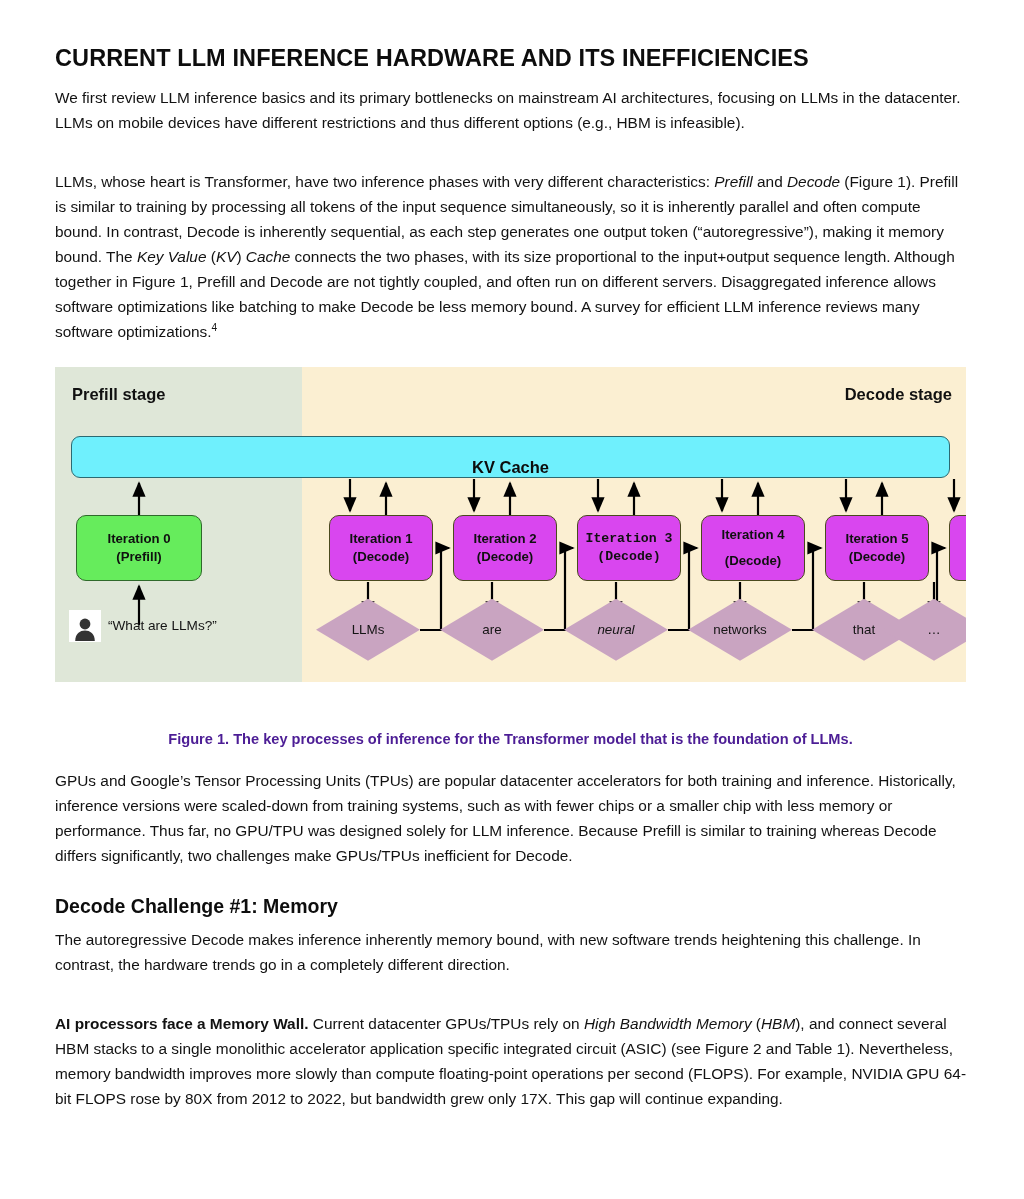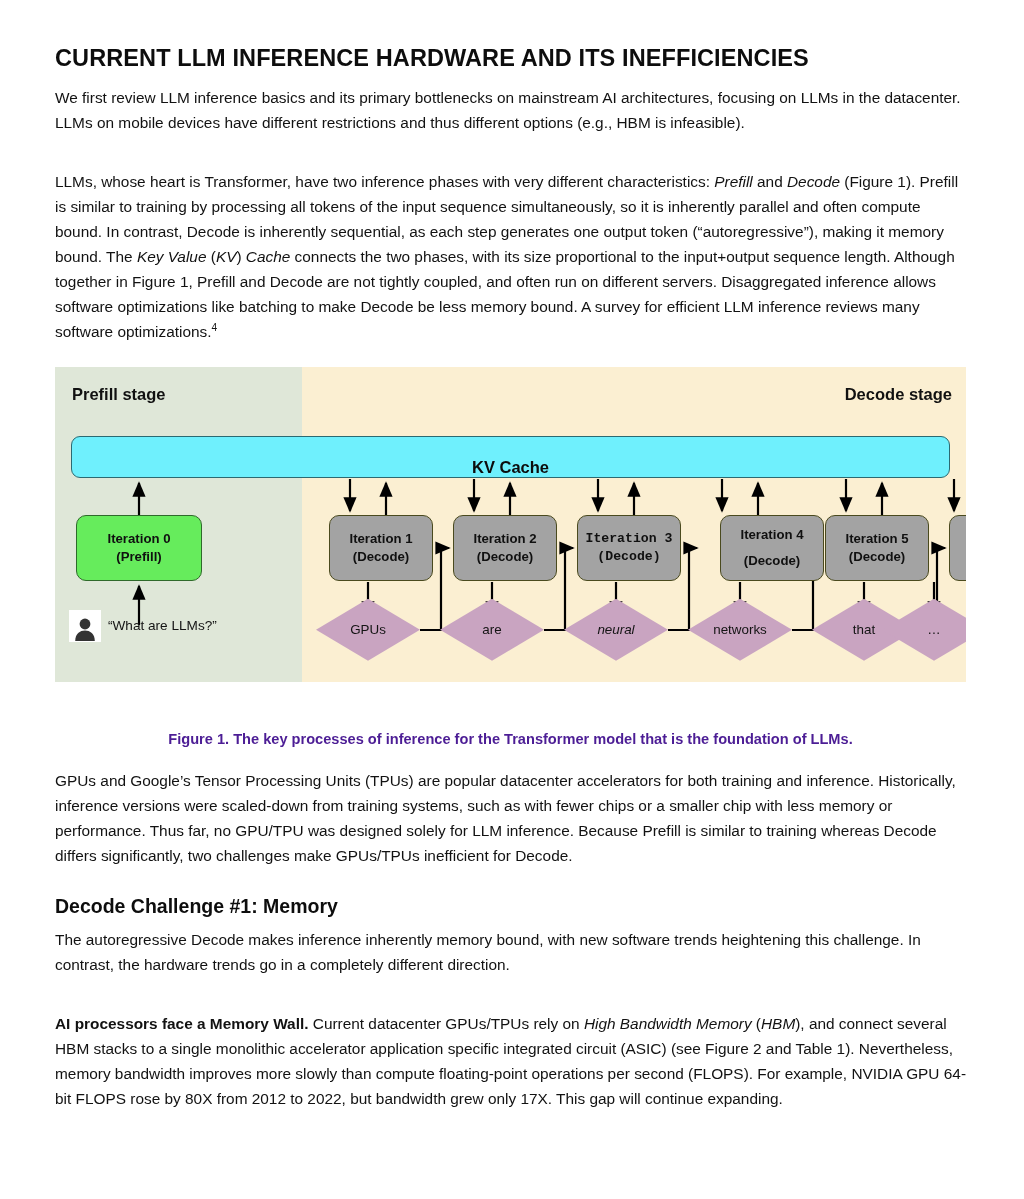--- a/index.html
+++ b/index.html
@@ -107,21 +107,21 @@
     line-height: 1.35;
     color: #101010;
     text-align: center;
   }
   .iter-box.prefill-box {
     background: #66ec5c;
     border-color: #2f6a2b;
     width: 126px;
     left: 21px;
   }
-  .iter-box.decode-box { background: #a3a3a3; }
+  .iter-box.decode-box { background: #d946ef; }
 
   .diamond {
     position: absolute;
     top: 232px;
     width: 104px; height: 62px;
   }
   .diamond .shape {
     position: absolute;
     inset: 0;
     background: #c9a4c1;
@@ -242,36 +242,36 @@
         <span>(Decode)</span>
       </div>
       <div class="iter-box decode-box" style="left:398px;">
         <span>Iteration 2</span>
         <span>(Decode)</span>
       </div>
       <div class="iter-box decode-box" style="left:522px;font-family:Liberation Mono, monospace;">
         <span>Iteration 3</span>
         <span>(Decode)</span>
       </div>
-      <div class="iter-box decode-box" style="left:665px;gap:8px;">
+      <div class="iter-box decode-box" style="left:646px;gap:8px;">
         <span>Iteration 4</span>
         <span>(Decode)</span>
       </div>
       <div class="iter-box decode-box" style="left:770px;border-radius:10px;">
         <span>Iteration 5</span>
         <span>(Decode)</span>
       </div>
       <div class="iter-box decode-box" style="left:894px;width:104px;">
         
         
       </div>
 
       <div class="diamond" style="left:261px;">
         <div class="shape"></div>
-        <div class="tok">GPUs</div>
+        <div class="tok">LLMs</div>
       </div>
       <div class="diamond" style="left:385px;">
         <div class="shape"></div>
         <div class="tok">are</div>
       </div>
       <div class="diamond" style="left:509px;font-style:italic;">
         <div class="shape"></div>
         <div class="tok">neural</div>
       </div>
       <div class="diamond" style="left:633px;">

